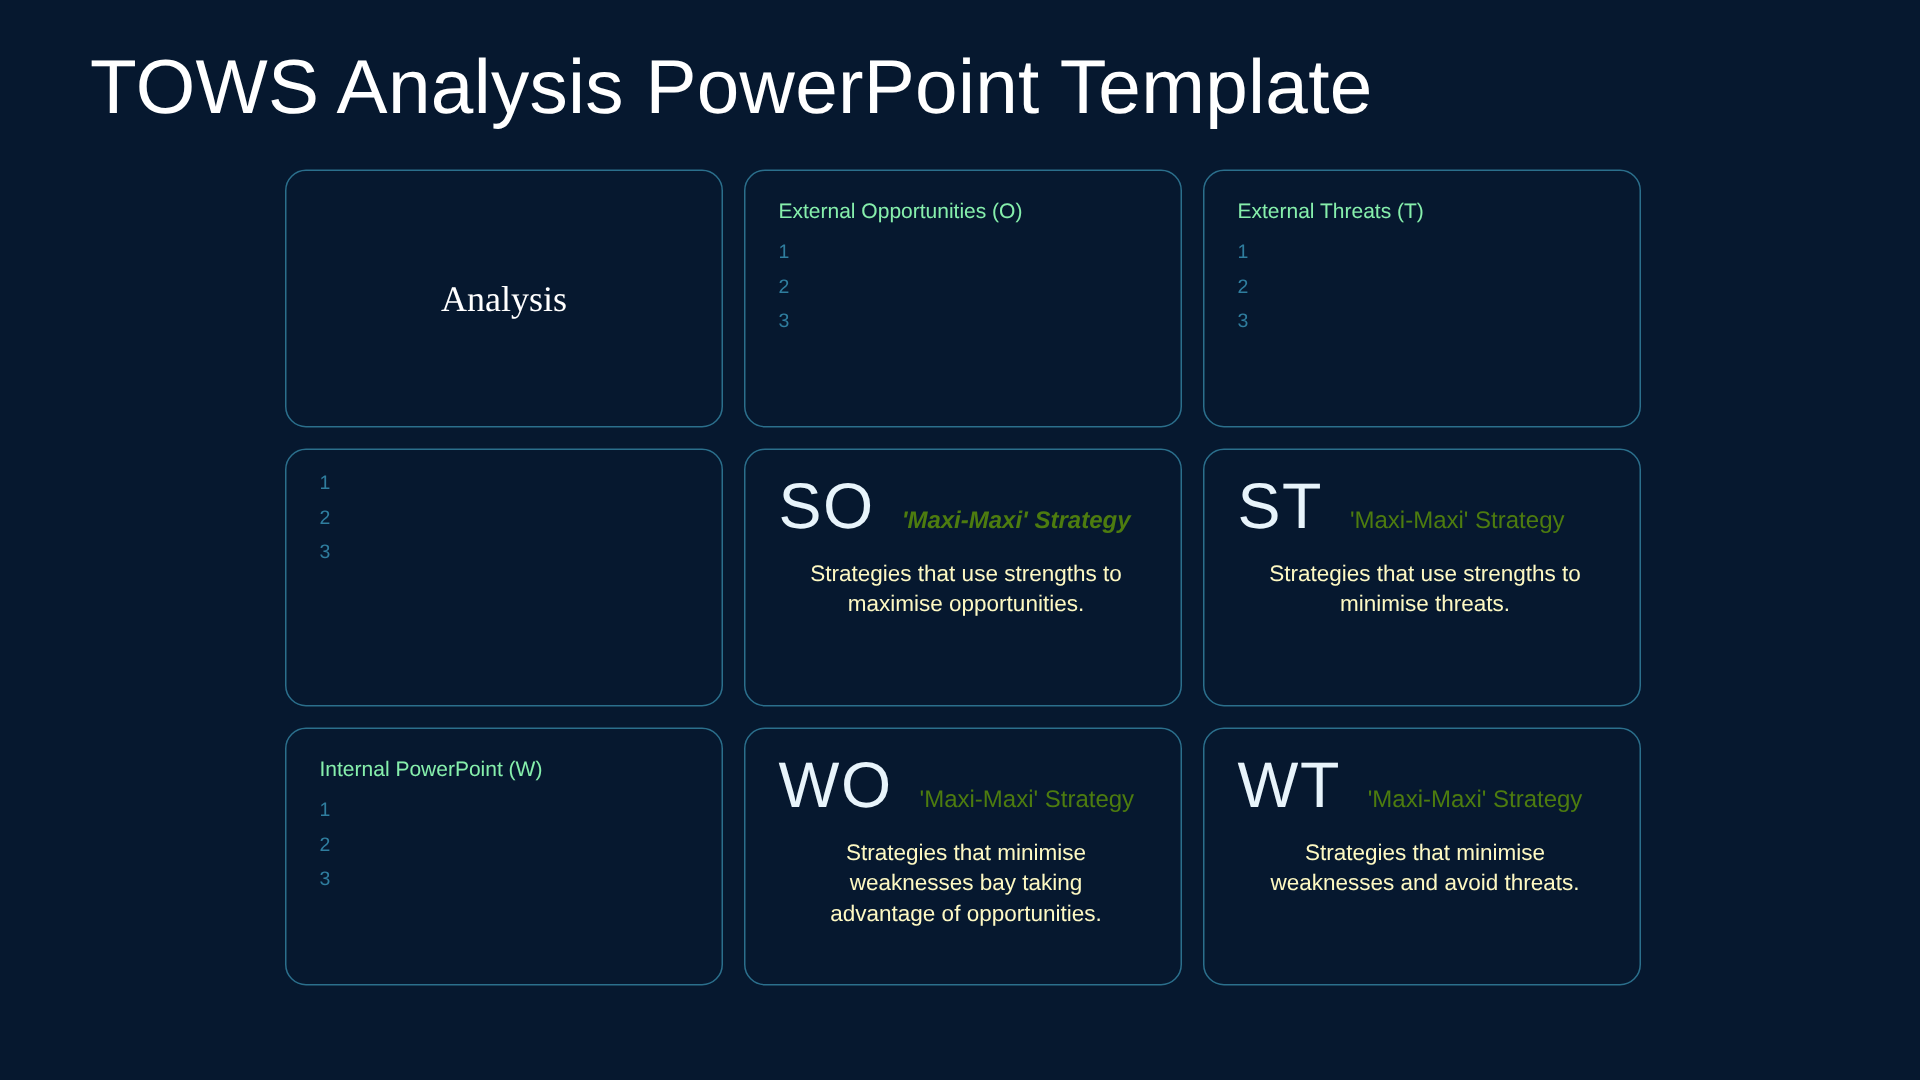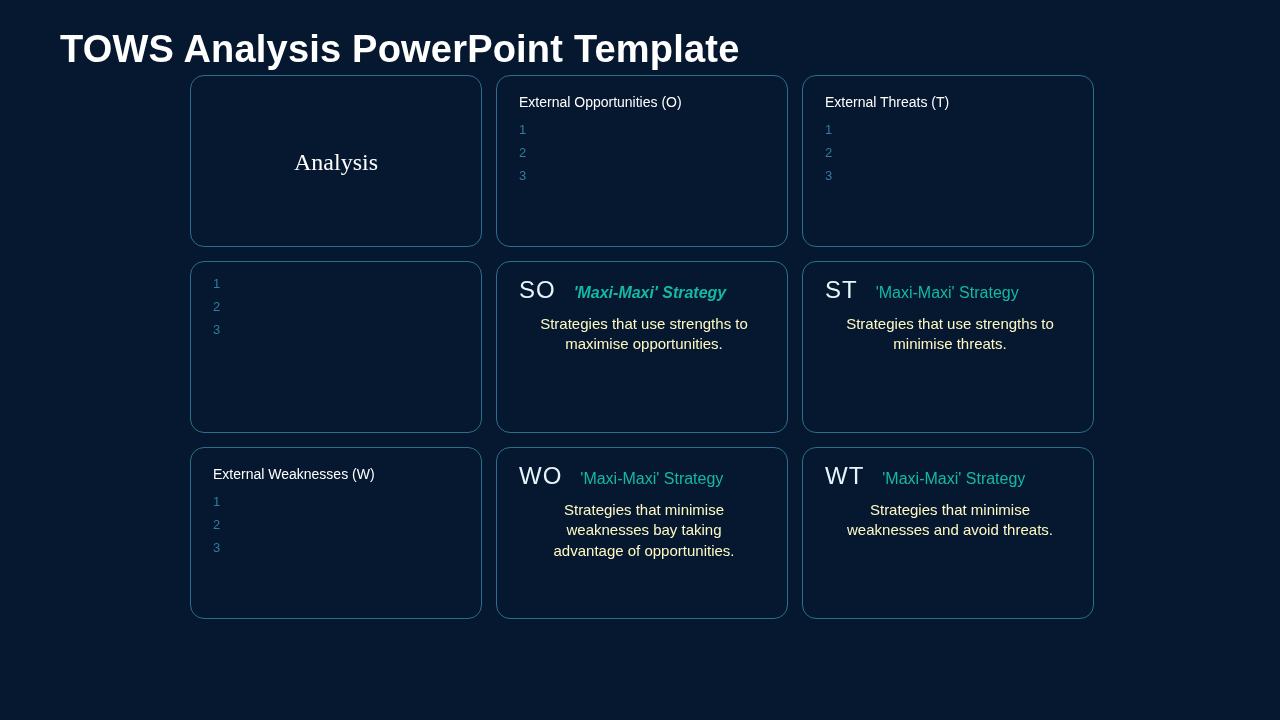--- a/index.html
+++ b/index.html
@@ -12,24 +12,24 @@
     color: #e8f4fb;
   }
   .slide {
     width: 1280px;
     height: 720px;
     padding: 28px 60px 28px 60px;
     display: flex;
     flex-direction: column;
   }
   .title {
-    font-size: 38px;
-    font-weight: 700;
+    font-size: 51px;
+    font-weight: 400;
     color: #ffffff;
-    margin-bottom: 4px;
+    margin-bottom: 26px;
     letter-spacing: 0.2px;
   }
   .grid {
     margin-left: 130px;
     display: grid;
     grid-template-columns: repeat(3, 292px);
     grid-template-rows: repeat(3, 172px);
     gap: 14px 14px;
   }
   .cell {
@@ -54,21 +54,21 @@
   }
   .corner .sub {
     font-size: 24px;
     font-weight: 400;
     color: #ffffff;
     margin-top: 2px;
     font-family: Liberation Serif, serif;
   }
   
   .factor-title {
-    color: #ffffff;
+    color: #86efac;
     font-size: 14px;
     margin-top: 4px;
     margin-bottom: 12px;
   }
   .factor-list {
     list-style: none;
     color: #2f7d9e;
     font-size: 13px;
   }
   .factor-list li {
@@ -76,29 +76,29 @@
   }
   
   .strat .head {
     display: flex;
     align-items: baseline;
     gap: 18px;
     margin-bottom: 10px;
     white-space: nowrap;
   }
   .strat .code {
-    font-size: 24px;
+    font-size: 43px;
     font-weight: 400;
     color: #e8f4fb;
     letter-spacing: 1px;
     text-align: right;
   }
   .strat .label {
     font-size: 16px;
-    color: #14b8a6;
+    color: #4d7c0f;
   }
   .strat.emph .label {
     font-style: italic;
     font-weight: 600;
   }
   .strat .desc {
     color: #fef9c3;
     font-size: 15px;
     line-height: 1.35;
     text-align: center;
@@ -153,21 +153,21 @@
 
     <div class="cell strat">
       <div class="head">
         <span class="code">ST</span>
         <span class="label">'Maxi-Maxi' Strategy</span>
       </div>
       <div class="desc">Strategies that use strengths to minimise threats.</div>
     </div>
 
     <div class="cell">
-      <div class="factor-title">External Weaknesses (W)</div>
+      <div class="factor-title">Internal PowerPoint (W)</div>
       <ul class="factor-list">
         <li>1</li>
         <li>2</li>
         <li>3</li>
       </ul>
     </div>
 
     <div class="cell strat">
       <div class="head">
         <span class="code">WO</span>

